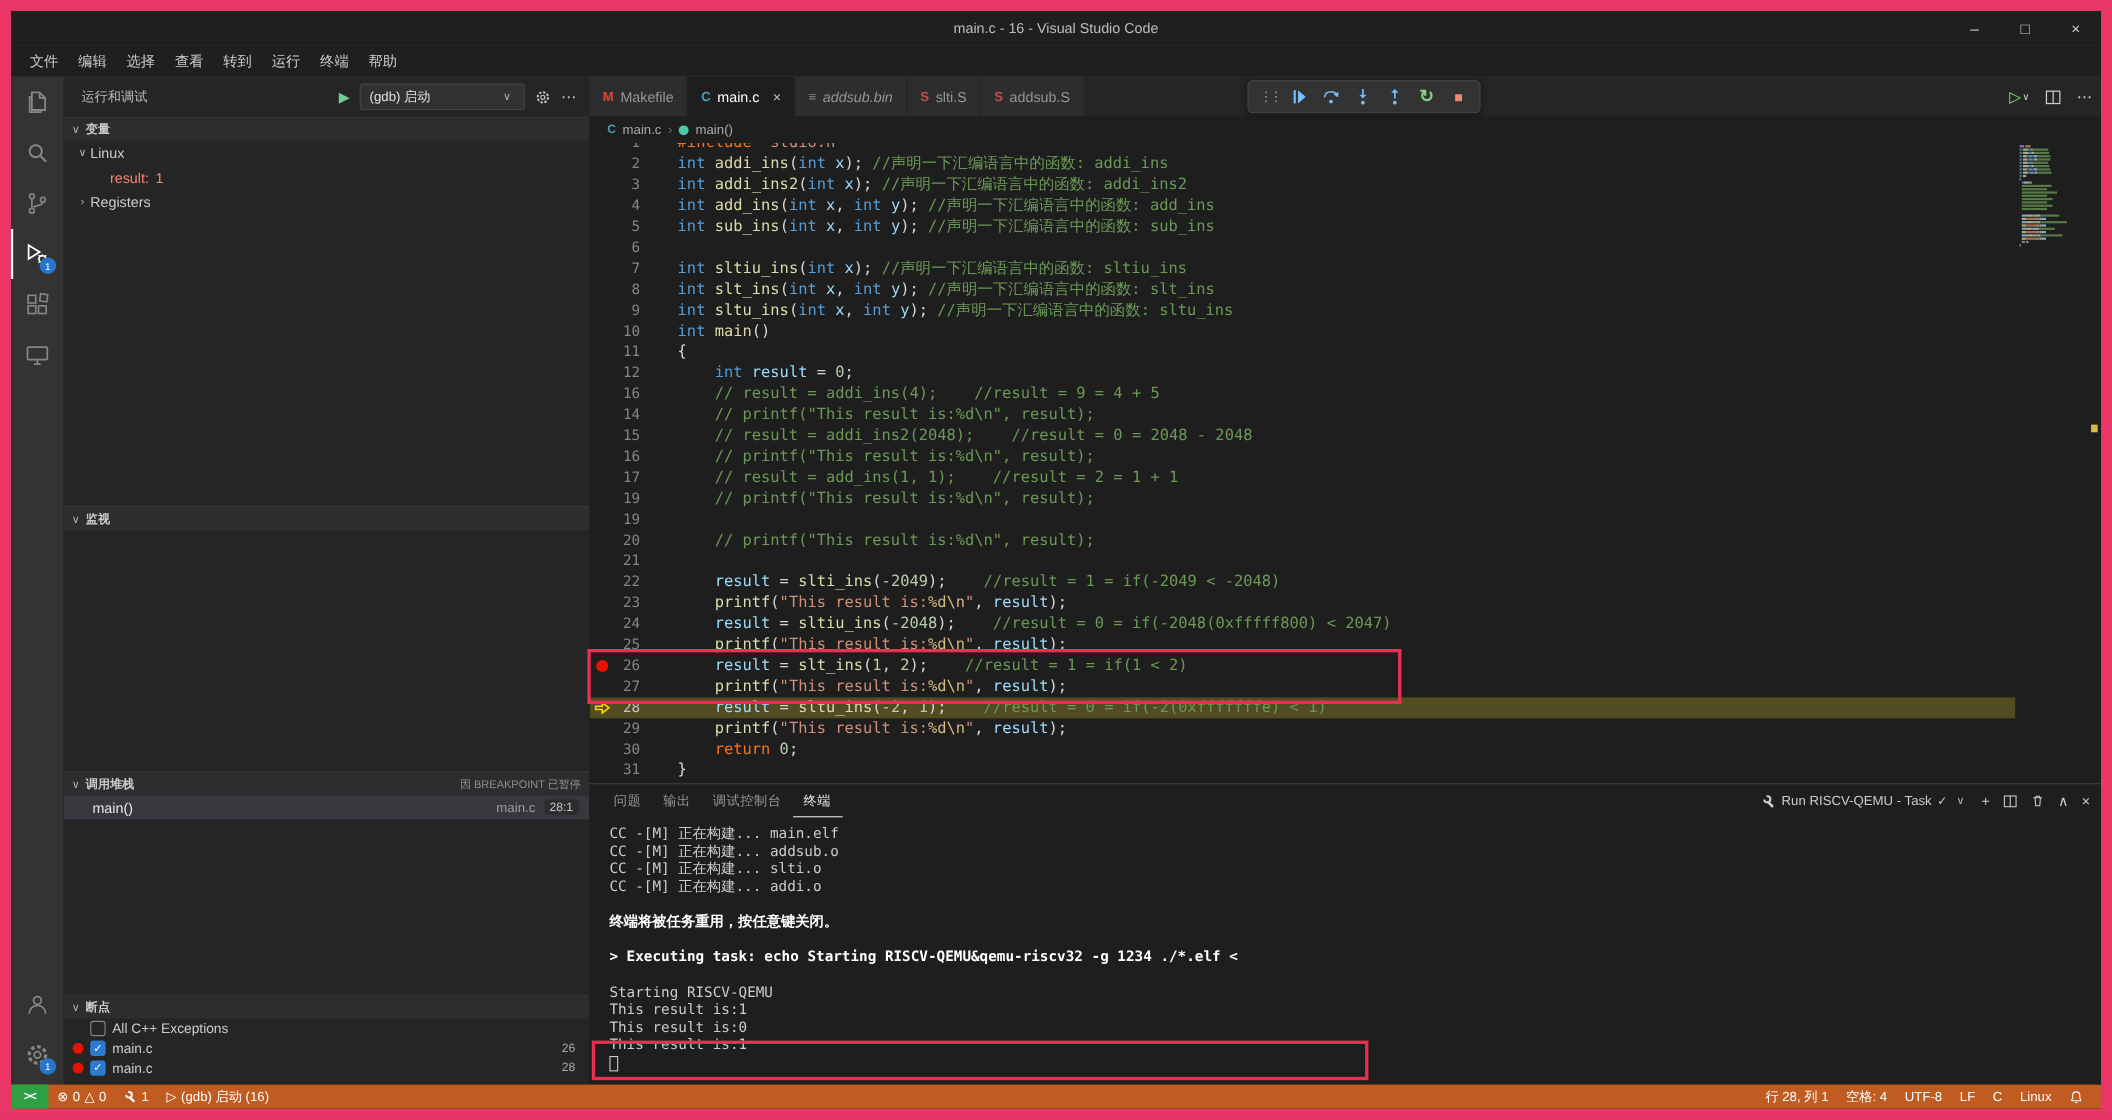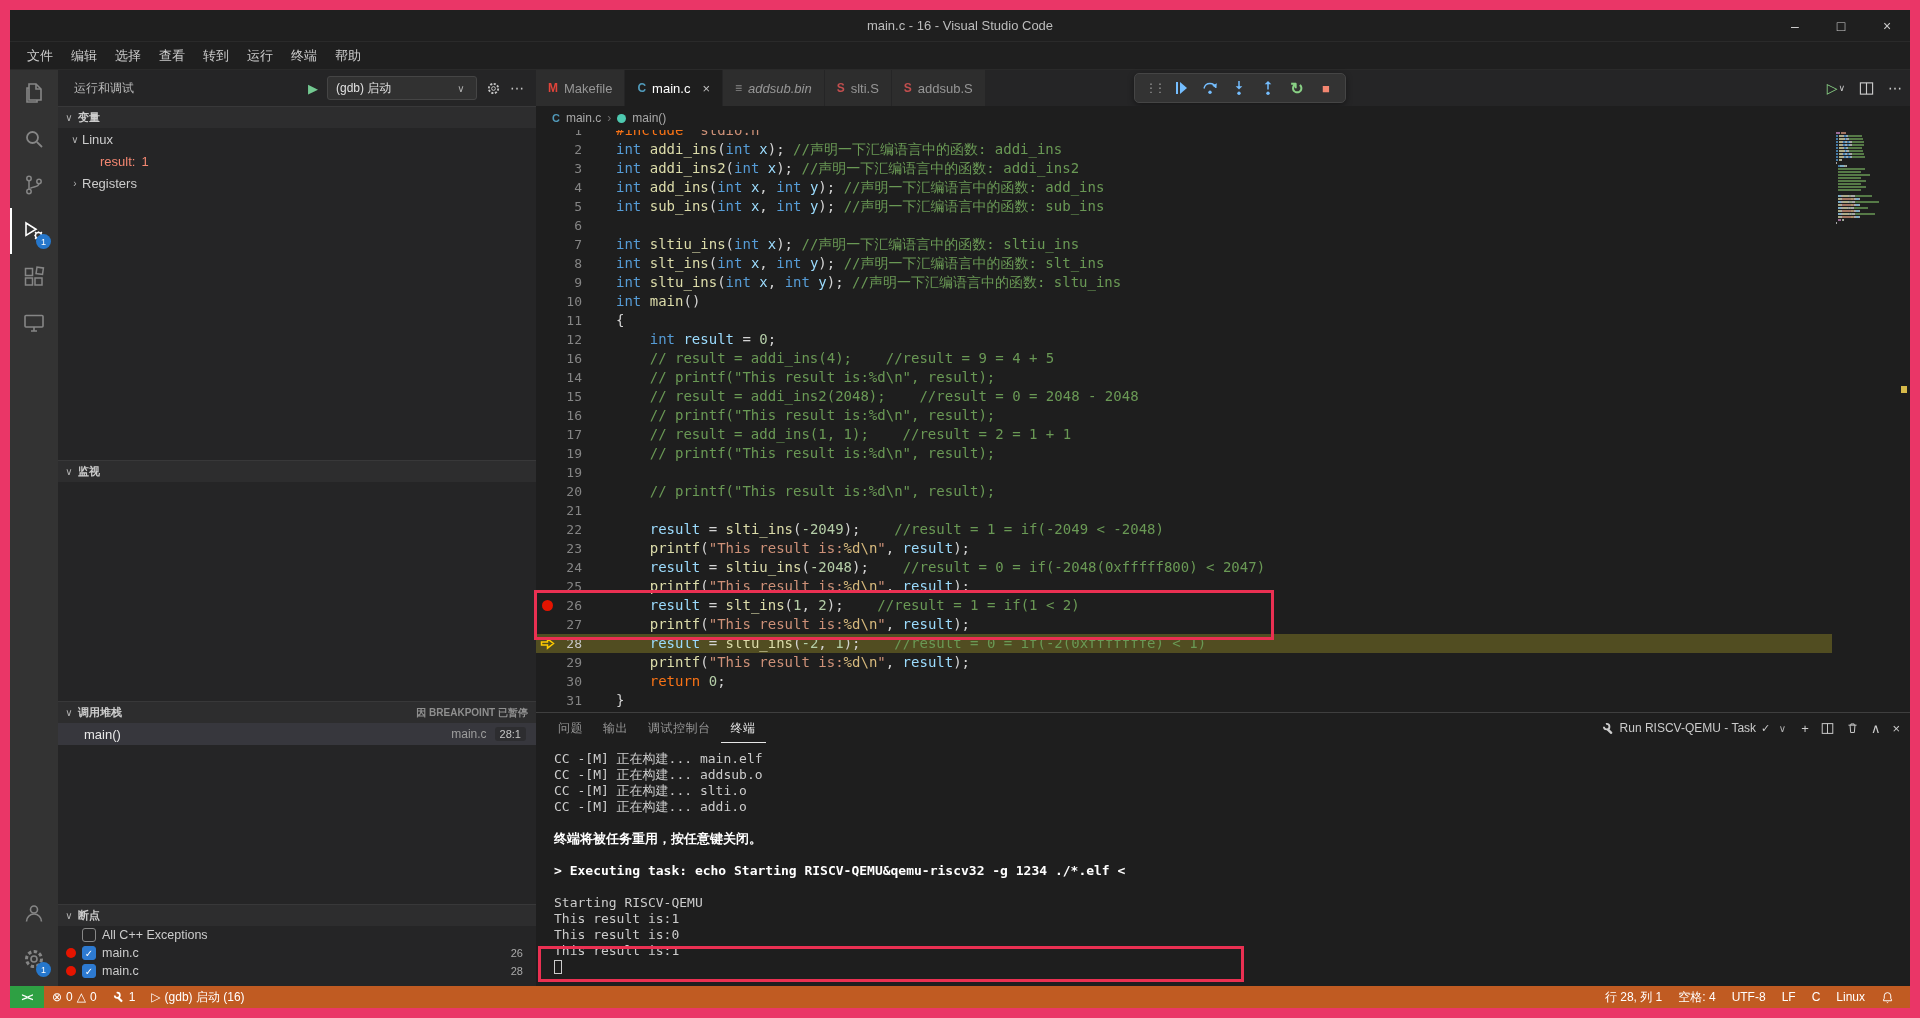--- a/index.html
+++ b/index.html
@@ -30,21 +30,21 @@
 .hicon{color:#c5c5c5;font-size:14px;display:flex;align-items:center}
 .sec{position:absolute;left:0;right:0;overflow:hidden}
 .sec-h{height:22px;display:flex;align-items:center;font-size:11px;font-weight:700;color:#cccccc;padding-left:4px;background:#2d2d2e;border-top:1px solid #383839}
 .sec-t{margin-left:2px}
 .chev{color:#b0b0b0;font-size:10px;width:14px;text-align:center;font-weight:400}
 .trow{height:22px;display:flex;align-items:center;font-size:13px}
 .ind1{padding-left:10px}
 .ind2{padding-left:42px}
 .vname{color:#f48771}
 .vval{color:#f48771;margin-left:6px}
-.paused{margin-left:auto;font-size:10px;color:#8f8f8f;padding-right:8px;font-weight:700}
+.paused{margin-left:auto;font-size:10px;color:#8f8f8f;padding-right:8px;font-weight:400}
 .cs-row{height:22px;background:#37373d;display:flex;align-items:center;padding-left:26px}
 .cs-fn{color:#e8e8e8;font-size:13px}
 .cs-file{margin-left:auto;color:#9d9d9d;font-size:12px;margin-right:8px}
 .cs-pos{background:#2d2d30;border-radius:3px;padding:1px 5px;color:#c5c5c5;font-size:11px;margin-right:10px}
 .bp-row{height:18px;display:flex;align-items:center;padding-left:8px;gap:6px;font-size:12.5px}
 .bp-ind{width:10px;height:10px;border-radius:50%;flex:0 0 10px}
 .bp-ind.on{background:#e51400}
 .cbx{width:14px;height:14px;border:1px solid #878787;border-radius:3px;display:flex;align-items:center;justify-content:center;font-size:10px;color:#fff;flex:0 0 14px}
 .cbx.on{background:#2d7ad1;border-color:#2d7ad1}
 .bp-lbl{color:#cccccc;white-space:nowrap}

